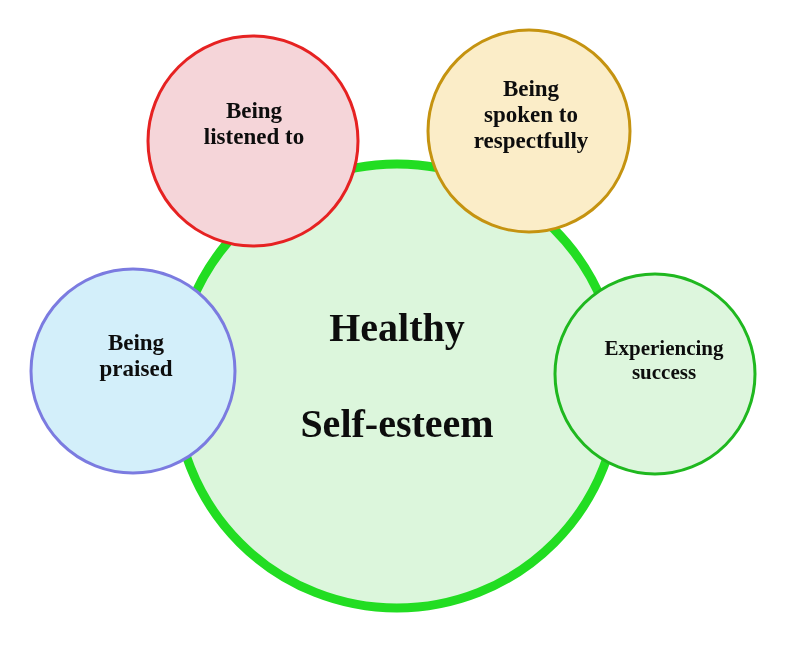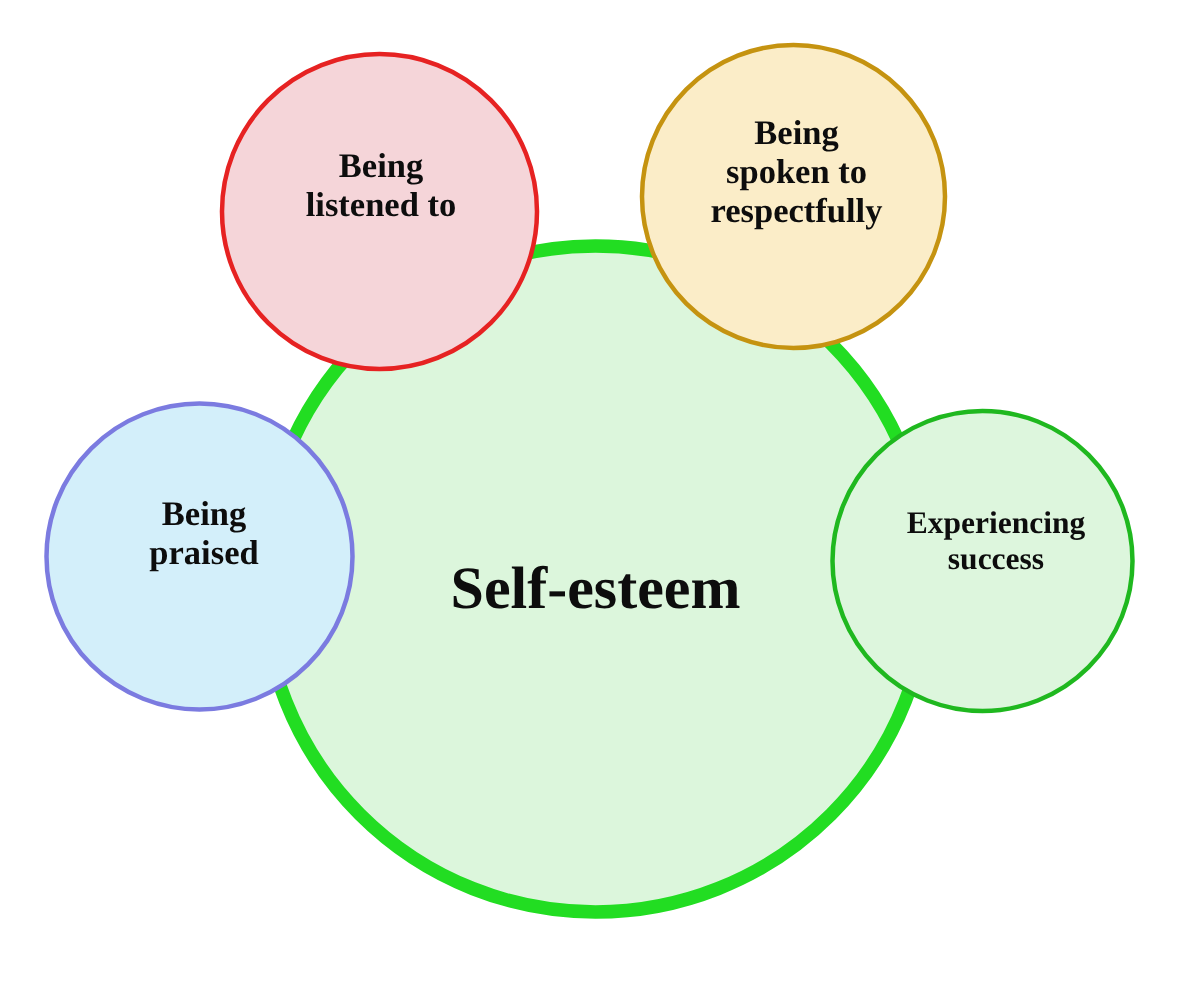--- a/index.html
+++ b/index.html
@@ -40,21 +40,21 @@
 
   
   #center-label {
     left: 232px;
     top: 268px;
     width: 330px;
     font-size: 40px;
     line-height: 1.0;
   }
   #center-label .center-line-1 { display: block; }
-  #center-label .center-line-2 { display: block; margin-top: 64px; }
+  #center-label .center-line-2 { display: block; margin-top: 16px; }
 
   
   #label-listened {
     left: 163px;
     top: 98px;
     width: 182px;
     font-size: 23px;
   }
   #label-spoken {
     left: 441px;
@@ -87,20 +87,21 @@
     <circle id="shape-listened" cx="253" cy="141" r="105" fill="#f5d5d9" stroke="#e62222" stroke-width="3"></circle>
 
     <circle id="shape-spoken" cx="529" cy="131" r="101" fill="#fbedc8" stroke="#c59310" stroke-width="3"></circle>
 
     <circle id="shape-praised" cx="133" cy="371" r="102" fill="#d3effa" stroke="#7b7be0" stroke-width="3"></circle>
 
     <circle id="shape-success" cx="655" cy="374" r="100" fill="#ddf6dd" stroke="#1fb81f" stroke-width="3"></circle>
   </svg>
 
   <div id="center-label" class="node-label">
+    <span class="center-line-1">Healthy</span>
     <span class="center-line-2">Self-esteem</span>
   </div>
 
   <div id="label-listened" class="node-label">Being
 listened to</div>
 
   <div id="label-spoken" class="node-label">Being
 spoken to
 respectfully</div>
 

